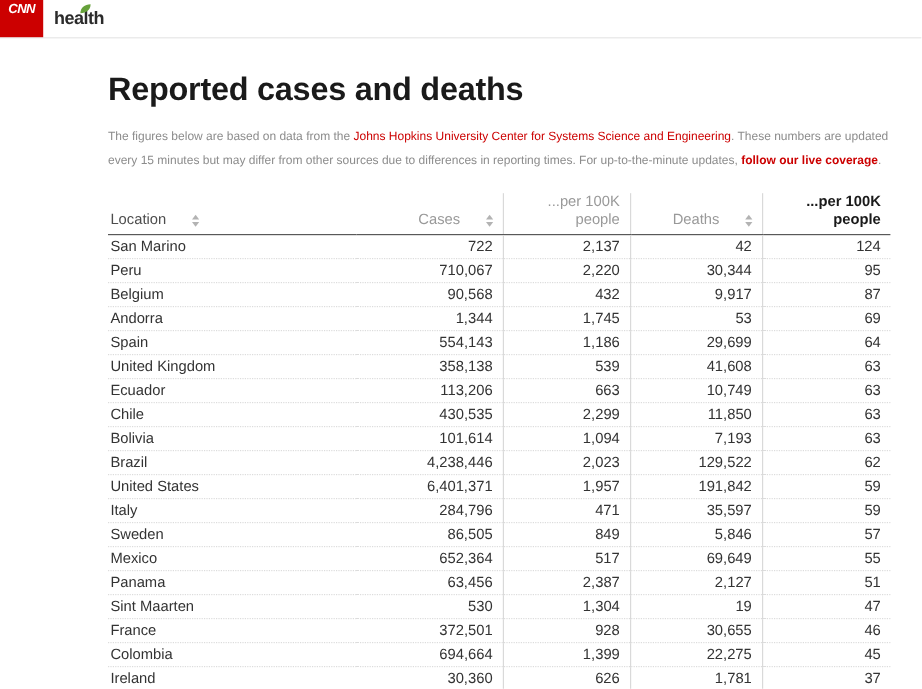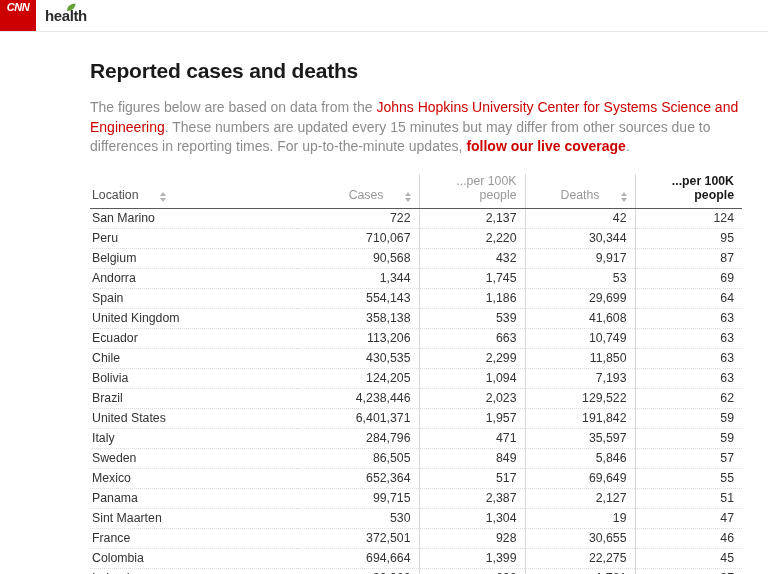--- a/index.html
+++ b/index.html
@@ -49,28 +49,28 @@
     top: 3px;
   }
 
   
   .content {
     padding: 0 26px 0 90px;
   }
   .page-title {
     margin: 0;
     padding-top: 27px;
-    font-size: 21px;
+    font-size: 27px;
     font-weight: bold;
     letter-spacing: -0.2px;
     color: #1a1a1a;
   }
   .intro {
     margin: 15px 0 0 0;
-    font-size: 14px;
+    font-size: 10px;
     line-height: 19.5px;
     color: #8c8c8c;
     max-width: 660px;
   }
   .intro a {
     color: #cc0000;
     text-decoration: none;
   }
   .intro a.bold { font-weight: bold; }
 
@@ -269,21 +269,21 @@
           </tr>
           <tr>
             <td class="loc">Chile</td>
             <td class="num">430,535</td>
             <td class="num divider-left">2,299</td>
             <td class="num divider-left">11,850</td>
             <td class="num divider-left">63</td>
           </tr>
           <tr>
             <td class="loc">Bolivia</td>
-            <td class="num">124,205</td>
+            <td class="num">101,614</td>
             <td class="num divider-left">1,094</td>
             <td class="num divider-left">7,193</td>
             <td class="num divider-left">63</td>
           </tr>
           <tr>
             <td class="loc">Brazil</td>
             <td class="num">4,238,446</td>
             <td class="num divider-left">2,023</td>
             <td class="num divider-left">129,522</td>
             <td class="num divider-left">62</td>
@@ -311,21 +311,21 @@
           </tr>
           <tr>
             <td class="loc">Mexico</td>
             <td class="num">652,364</td>
             <td class="num divider-left">517</td>
             <td class="num divider-left">69,649</td>
             <td class="num divider-left">55</td>
           </tr>
           <tr>
             <td class="loc">Panama</td>
-            <td class="num">99,715</td>
+            <td class="num">63,456</td>
             <td class="num divider-left">2,387</td>
             <td class="num divider-left">2,127</td>
             <td class="num divider-left">51</td>
           </tr>
           <tr>
             <td class="loc">Sint Maarten</td>
             <td class="num">530</td>
             <td class="num divider-left">1,304</td>
             <td class="num divider-left">19</td>
             <td class="num divider-left">47</td>

